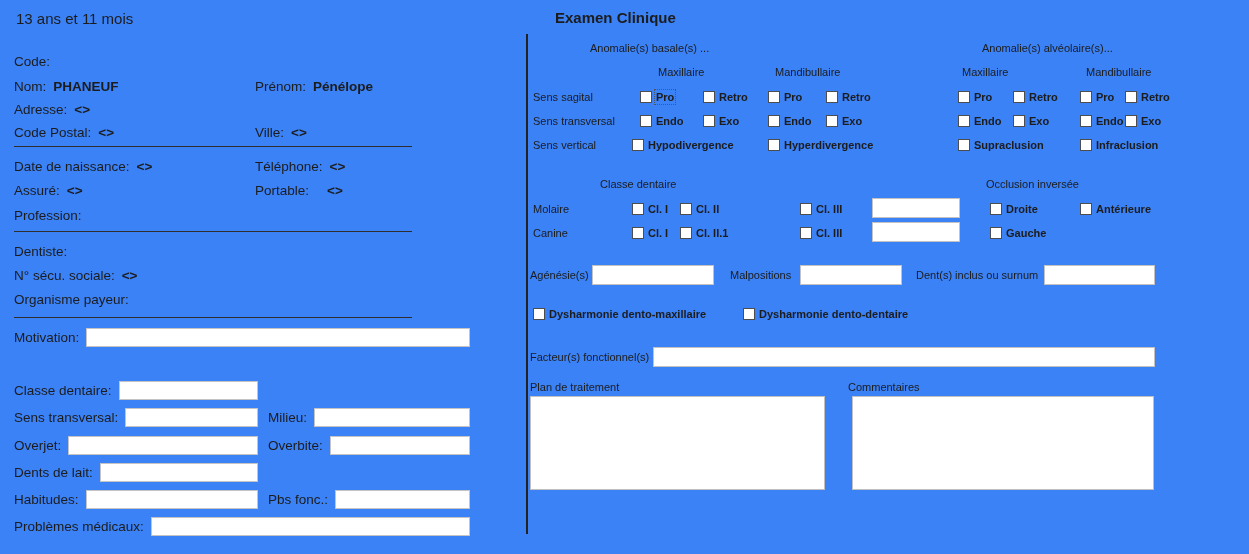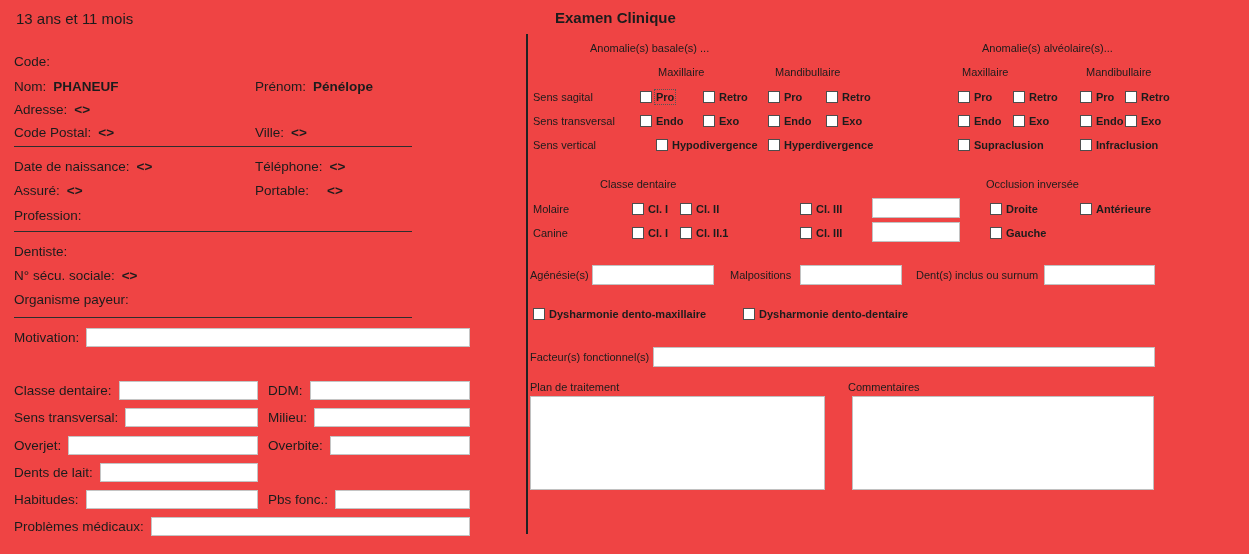--- a/index.html
+++ b/index.html
@@ -1,16 +1,16 @@
 <!DOCTYPE html>
 <html><head>
 <meta charset="utf-8">
 <style>
   html,body{margin:0;padding:0;background:#fff;}
-  #app{position:relative;width:1249px;height:554px;overflow:hidden;background:#ef4444;
+  #app{position:relative;width:1249px;height:554px;overflow:hidden;background:#3b82f6;
        font-family:"Liberation Sans",sans-serif;color:#1c1c1c;}
   
   .lrow{position:absolute;display:flex;align-items:center;height:20px;font-size:13.5px;white-space:nowrap;}
   .v{font-weight:bold;margin-left:7px;}
   .fld{flex:1 1 auto;margin-left:7px;height:19px;box-sizing:border-box;border:1px solid #c4c4c4;
        background:#fff;font:12px "Liberation Sans",sans-serif;padding:0 3px;min-width:10px;}
   .sep{position:absolute;left:14px;width:398px;height:0;border-top:1.5px solid #2e2e2e;}
   .vline{position:absolute;left:526px;top:34px;height:500px;width:0;border-left:2px solid #222;}
   
   .xh{position:absolute;font-size:11px;font-weight:normal;white-space:nowrap;height:14px;line-height:14px;}
@@ -102,24 +102,20 @@
 
   <div class="lrow" style="left:14px;top:327px;width:456px">
     <span>Motivation:</span>
     <input class="fld" value="" style="">
   </div>
 
   <div class="lrow" style="left:14px;top:380px;width:244px">
     <span>Classe dentaire:</span>
     <input class="fld" value="" style="">
   </div>
-  <div class="lrow" style="left:268px;top:380px;width:202px">
-    <span>DDM:</span>
-    <input class="fld" value="" style="">
-  </div>
 
   <div class="lrow" style="left:14px;top:407px;width:244px">
     <span>Sens transversal:</span>
     <input class="fld" value="" style="">
   </div>
   <div class="lrow" style="left:268px;top:407px;width:202px">
     <span>Milieu:</span>
     <input class="fld" value="" style="">
   </div>
 
@@ -228,21 +224,21 @@
   </label>
   <label class="cbitem" style="left:1080px;top:114px">
     <input type="checkbox" class="cb" style="">
     <span class="cbl">Endo</span>
   </label>
   <label class="cbitem" style="left:1125px;top:114px">
     <input type="checkbox" class="cb" style="">
     <span class="cbl">Exo</span>
   </label>
 
-  <label class="cbitem" style="left:656px;top:138px">
+  <label class="cbitem" style="left:632px;top:138px">
     <input type="checkbox" class="cb" style="">
     <span class="cbl">Hypodivergence</span>
   </label>
   <label class="cbitem" style="left:768px;top:138px">
     <input type="checkbox" class="cb" style="">
     <span class="cbl">Hyperdivergence</span>
   </label>
   <label class="cbitem" style="left:958px;top:138px">
     <input type="checkbox" class="cb" style="">
     <span class="cbl">Supraclusion</span>

